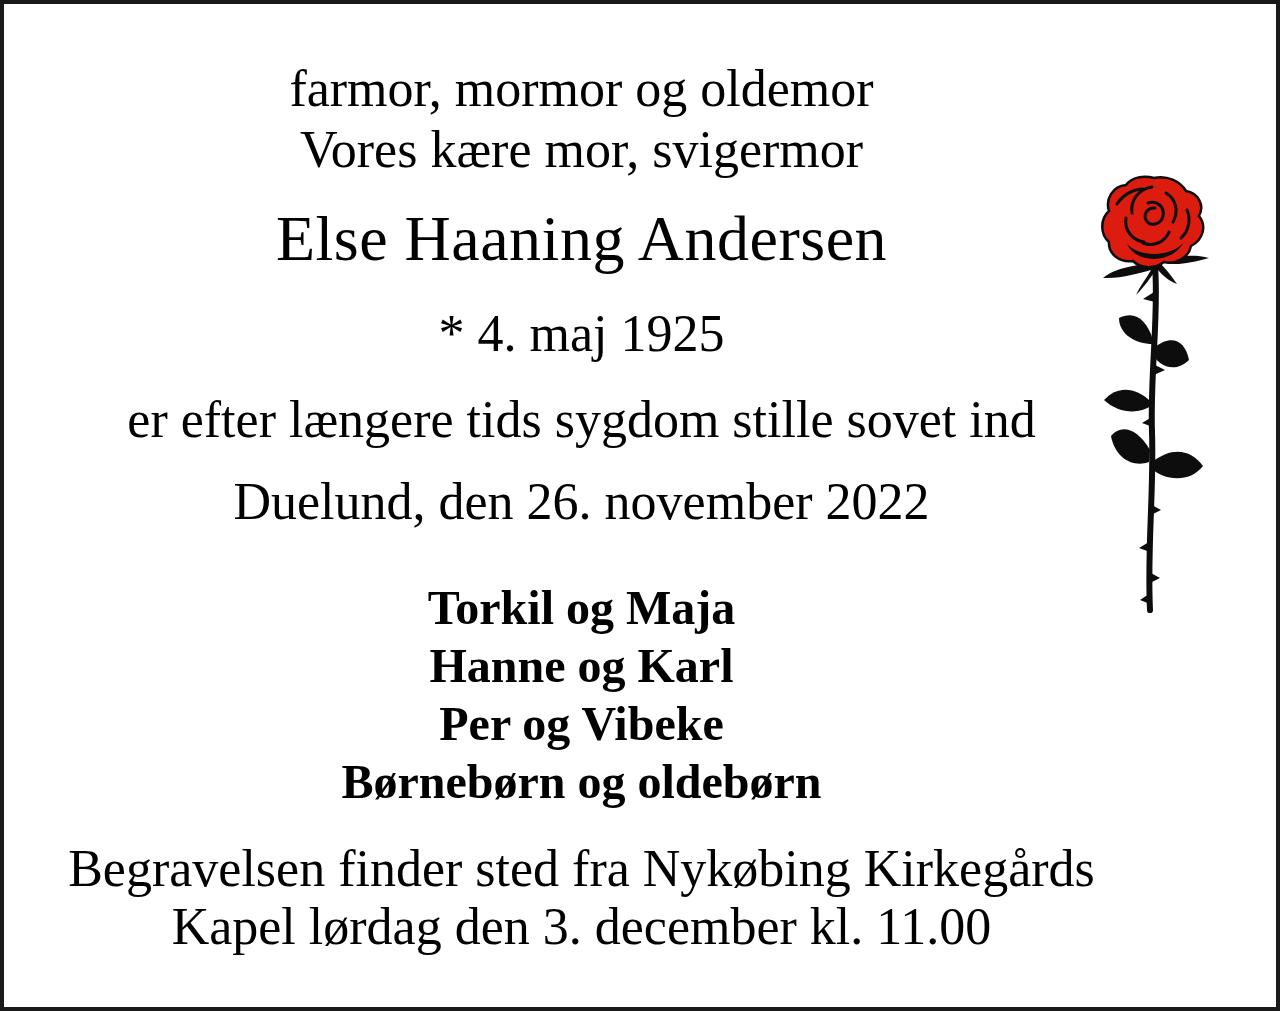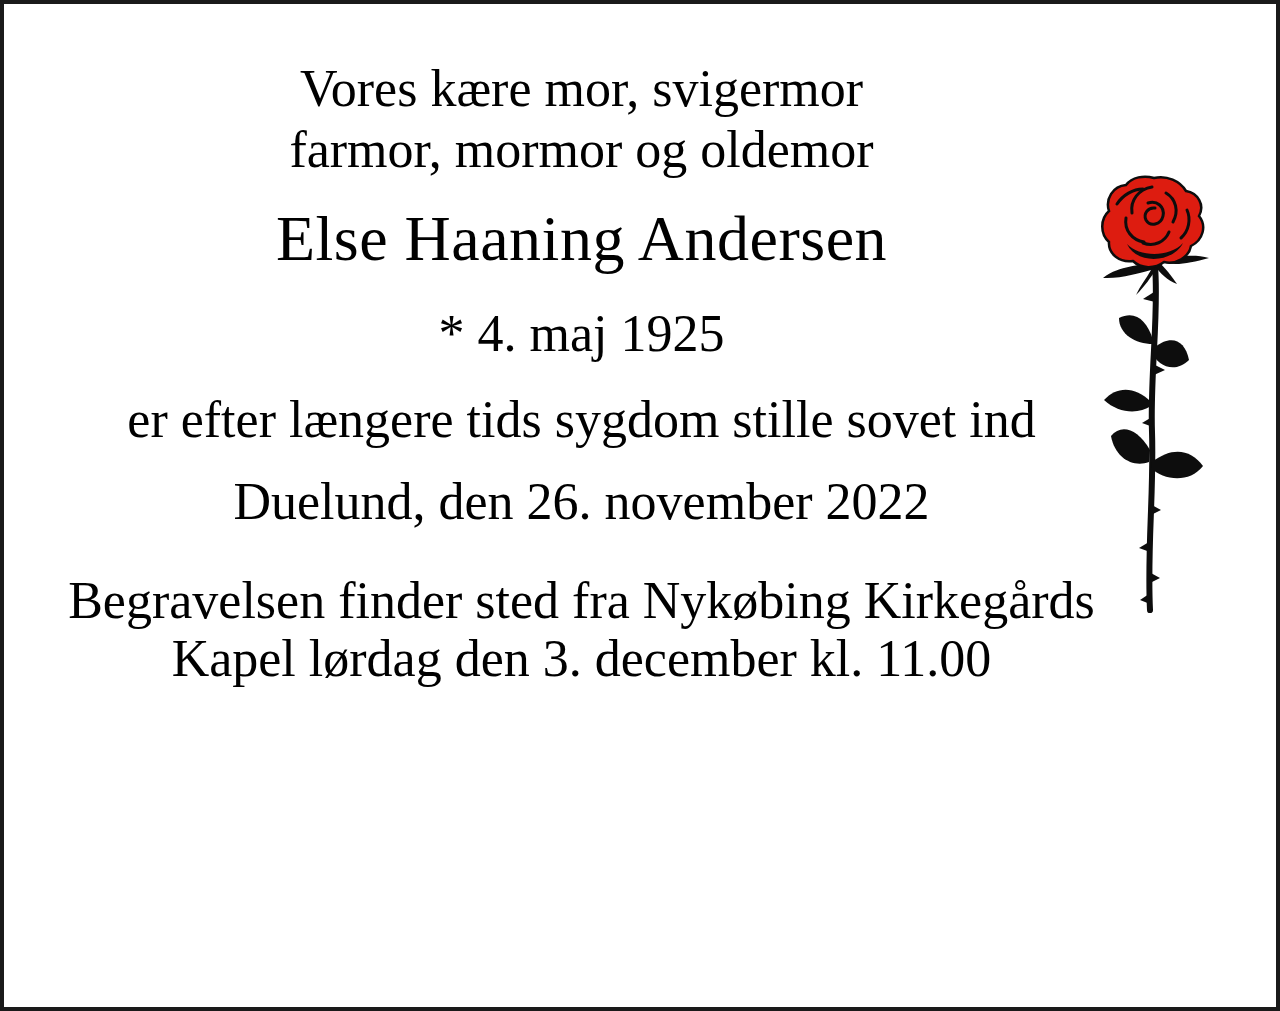--- a/index.html
+++ b/index.html
@@ -63,52 +63,58 @@
     font-size: 52px;
     line-height: 58px;
   }
   .family-block {
     margin-top: 48px;
     font-size: 48px;
     line-height: 58px;
     font-weight: bold;
   }
   .funeral-block {
-    margin-top: 41px;
+    margin-top: 29px;
     font-size: 52px;
     line-height: 58px;
   }
   .rose {
     position: absolute;
     left: 1093px;
     top: 170px;
     width: 118px;
     height: 445px;
   }
 </style>
 </head>
 <body>
 
 <div class="card">
 
   <div class="content">
 
     <div class="intro">
+      <p>farmor, mormor og oldemor</p>
       <p>Vores kære mor, svigermor</p>
-      <p>farmor, mormor og oldemor</p>
     </div>
 
     <h1 class="deceased-name">Else Haaning Andersen</h1>
 
     <p class="birth-line">* 4. maj 1925</p>
 
     <p class="death-line">er efter længere tids sygdom stille sovet ind</p>
 
     <p class="place-date-line">Duelund, den 26. november 2022</p>
 
+    <div class="family-block">
+      <p>Torkil og Maja</p>
+      <p>Hanne og Karl</p>
+      <p>Per og Vibeke</p>
+      <p>Børnebørn og oldebørn</p>
+    </div>
 
     <div class="funeral-block">
       <p>Begravelsen finder sted fra Nykøbing Kirkegårds</p>
       <p>Kapel lørdag den 3. december kl. 11.00</p>
     </div>
 
   </div>
 
   <svg class="rose" viewBox="0 0 118 445" aria-hidden="true">
 

